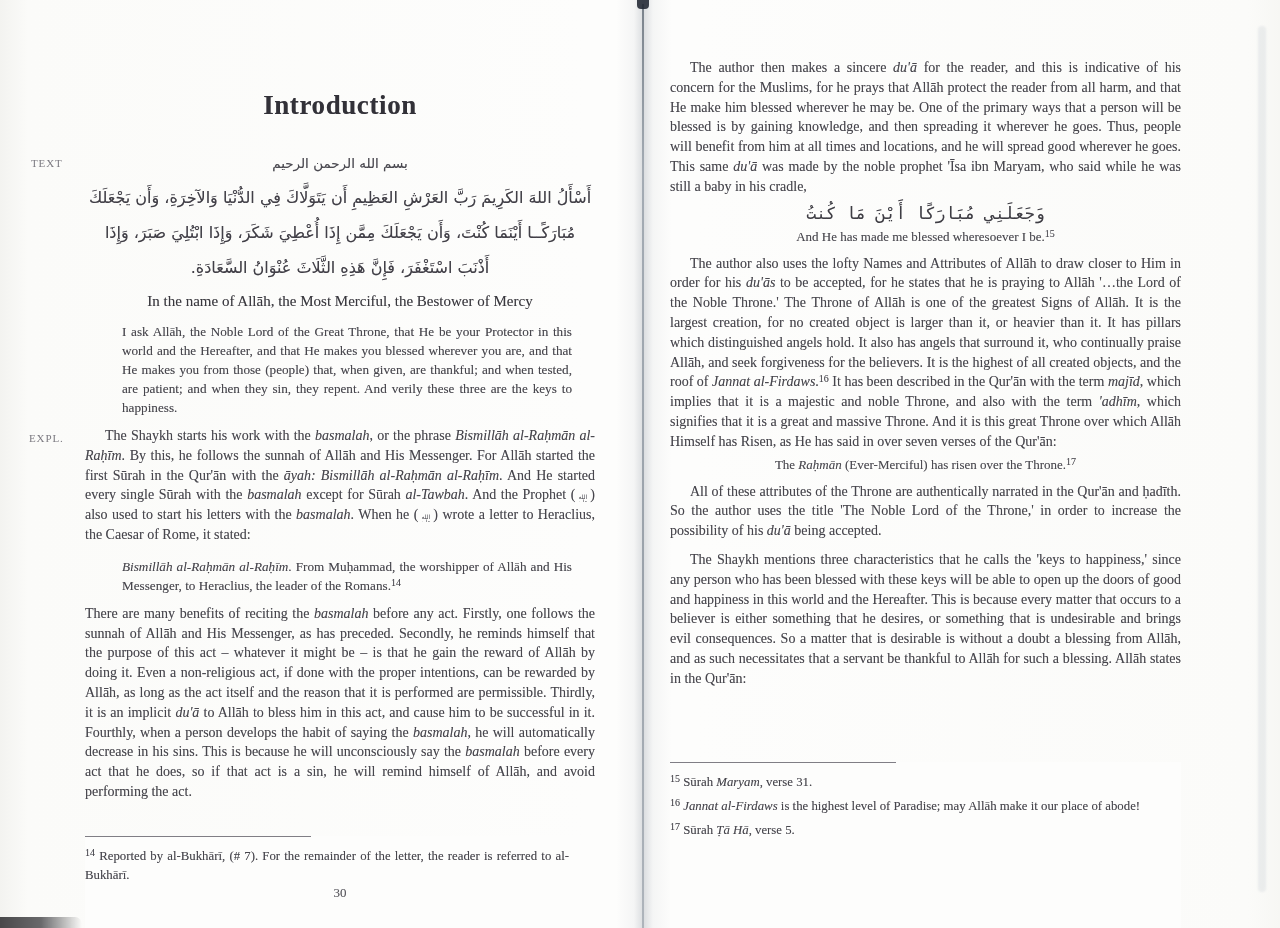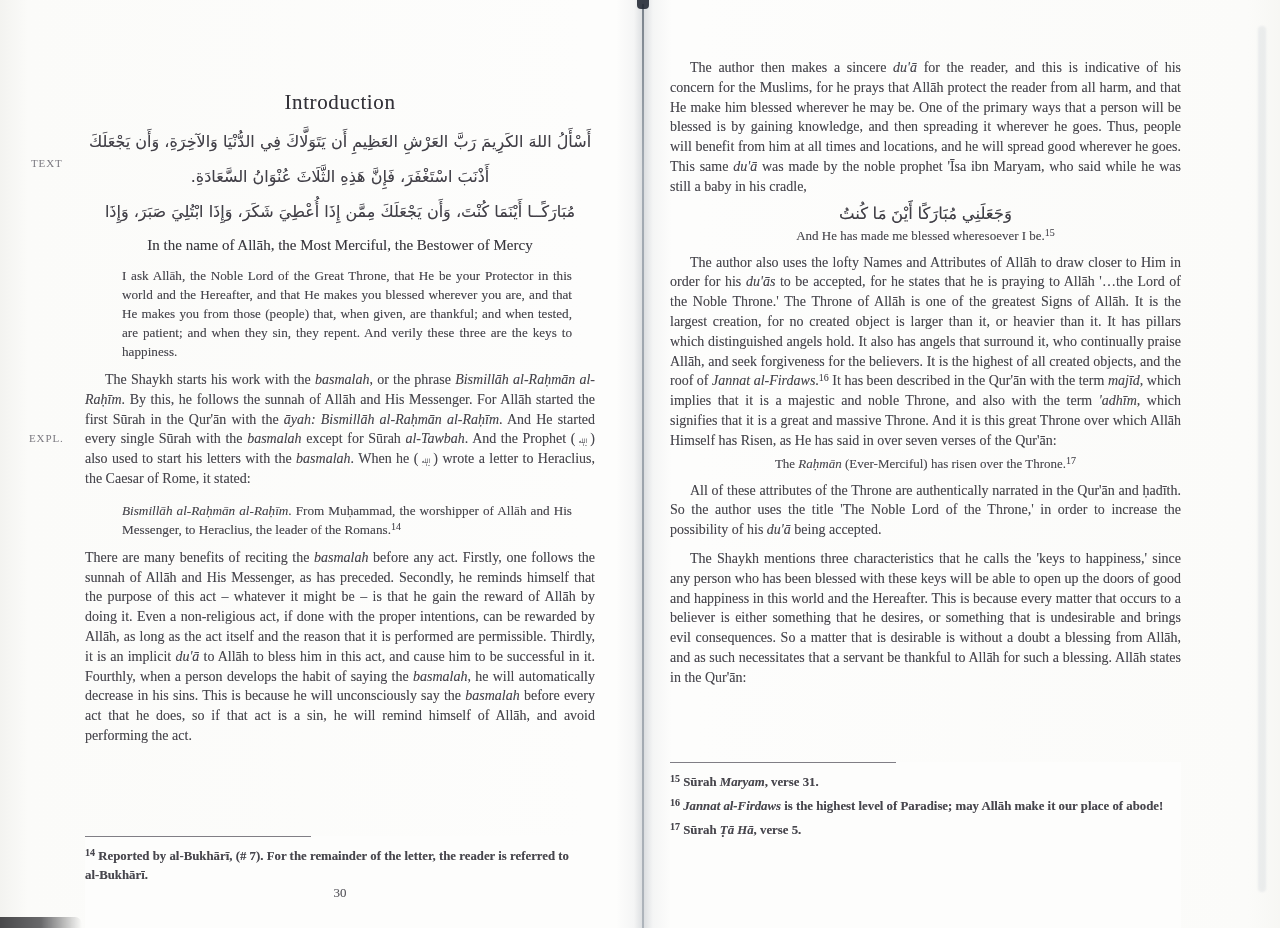--- a/index.html
+++ b/index.html
@@ -25,47 +25,47 @@
   .edge-right { position:absolute; left:1258px; top:26px; width:8px; height:866px; background:rgba(168,178,190,.18); border-radius:5px; filter:blur(1.2px); }
 
   .page { position:absolute; top:0; height:928px; text-shadow:0 0 .6px rgba(88,86,94,.42); }
   .page-left  { left:85px;  width:510px; }
   .page-right { left:670px; width:511px; }
 
   .margin-label { position:absolute; font-size:11px; letter-spacing:.9px; color:#7c7a81; text-shadow:none; }
   .ml-text { left:-54px; top:157px; }
   .ml-expl { left:-56px; top:432px; }
 
-  .chapter-title { margin-top:90px; text-align:center; font-size:21px; font-weight:400; letter-spacing:.6px; color:#323138; }
+  .chapter-title { margin-top:90px; text-align:center; font-size:27px; font-weight:700; letter-spacing:.6px; color:#323138; }
 
   .basmala { margin-top:34px; text-align:center; direction:rtl; font-family:"DejaVu Sans",sans-serif; font-size:13.5px; color:#4b4a51; }
   .arabic-block { margin-top:9px; direction:rtl; font-family:"DejaVu Sans",sans-serif; font-size:16px; color:#413f47; }
   .arabic-line { text-align:center; line-height:35px; }
 
   .trans-heading { margin-top:8px; text-align:center; font-weight:400; font-size:15px; color:#39383e; }
 
   .quote { margin:12px 23px 0 37px; font-size:13.2px; line-height:19px; text-align:justify; }
   .para  { margin-top:9px; font-size:14px; line-height:19.8px; text-align:justify; }
   .indent { text-indent:20px; }
 
   sup { font-size:10px; line-height:0; vertical-align:4.5px; }
   i   { font-style:italic; }
 
-  .verse { direction:rtl; text-align:center; font-family:Liberation Sans, sans-serif; color:#3e3d44; }
+  .verse { direction:rtl; text-align:center; font-family:Liberation Mono, monospace; color:#3e3d44; }
   .verse-1 { margin-top:7px; font-size:16.5px; }
   .verse-2 { margin-top:6px; font-size:17px; }
   .caption { margin-top:5px; text-align:center; font-size:13px; color:#4b4a51; }
 
   .ayah-mark { display:inline-block; width:16px; height:16px; border:1px solid #5b5a61; border-radius:50%;
     font-size:9px; line-height:14px; text-align:center; vertical-align:1px; margin-right:2px; }
 
   .honorific { display:inline-block; font-family:"DejaVu Sans",sans-serif; font-size:6px; line-height:5.5px;
     width:15px; height:14px; overflow:hidden; text-align:center; vertical-align:-3px; direction:rtl; text-shadow:none; }
 
-  .footnote-area { position:absolute; left:0; right:0; background:#fdfdfc;font-weight:bold; }
+  .footnote-area { position:absolute; left:0; right:0; background:#fdfdfc; }
   .fa-left  { top:836px; height:92px; }
   .fa-right { top:762px; height:166px; }
   .fn-rule { width:226px; height:1px; background:#807e85; margin-bottom:10px; }
   .fn { font-size:12.8px; line-height:18.5px; text-align:justify; }
   .fa-left .fn { margin-right:26px; }
   .fa-right .fn { margin-bottom:5.5px; }
 
   .page-number { position:absolute; left:0; right:0; text-align:center; font-size:13px; color:#5b5a60; }
   .pn-left  { top:885px; }
   .pn-right { top:897px; }
@@ -81,25 +81,26 @@
   <div class="corner-shadow-bl"></div>
   <div class="edge-right"></div>
 
   <div class="page page-left">
 
     <div class="margin-label ml-text">TEXT</div>
     <div class="margin-label ml-expl">EXPL.</div>
 
     <h1 class="chapter-title">Introduction</h1>
 
+    <div class="basmala">بسم الله الرحمن الرحيم</div>
 
     <div class="arabic-block">
       <div class="arabic-line">أَسْأَلُ اللهَ الكَرِيمَ رَبَّ العَرْشِ العَظِيمِ أَن يَتَوَلَّاكَ فِي الدُّنْيَا وَالآخِرَةِ، وَأَن يَجْعَلَكَ</div>
+      <div class="arabic-line">مُبَارَكًــا أَيْنَمَا كُنْتَ، وَأَن يَجْعَلَكَ مِمَّن إِذَا أُعْطِيَ شَكَرَ، وَإِذَا ابْتُلِيَ صَبَرَ، وَإِذَا</div>
       <div class="arabic-line">أَذْنَبَ اسْتَغْفَرَ، فَإِنَّ هَذِهِ الثَّلَاثَ عُنْوَانُ السَّعَادَةِ.</div>
-      <div class="arabic-line">مُبَارَكًــا أَيْنَمَا كُنْتَ، وَأَن يَجْعَلَكَ مِمَّن إِذَا أُعْطِيَ شَكَرَ، وَإِذَا ابْتُلِيَ صَبَرَ، وَإِذَا</div>
     </div>
 
     <div class="trans-heading">In the name of Allāh, the Most Merciful, the Bestower of Mercy</div>
 
     <div class="quote">I ask Allāh, the Noble Lord of the Great Throne, that He be your Protector in this world and the Hereafter, and that He makes you blessed wherever you are, and that He makes you from those (people) that, when given, are thankful; and when tested, are patient; and when they sin, they repent. And verily these three are the keys to happiness.</div>
 
     <p class="para indent"><span>The Shaykh starts his work with the </span><i>basmalah</i><span>, or the phrase </span><i>Bismillāh al-Raḥmān al-Raḥīm</i><span>. By this, he follows the sunnah of Allāh and His Messenger. For Allāh started the first Sūrah in the Qur'ān with the </span><i>āyah: Bismillāh al-Raḥmān al-Raḥīm</i><span>. And He started every single Sūrah with the </span><i>basmalah</i><span> except for Sūrah </span><i>al-Tawbah</i><span>. And the Prophet (</span><span class="honorific">صلى الله عليه وسلم</span><span>) also used to start his letters with the </span><i>basmalah</i><span>. When he (</span><span class="honorific">صلى الله عليه وسلم</span><span>) wrote a letter to Heraclius, the Caesar of Rome, it stated:</span></p>
 
     <div class="quote"><i>Bismillāh al-Raḥmān al-Raḥīm</i><span>. From Muḥammad, the worshipper of Allāh and His Messenger, to Heraclius, the leader of the Romans.</span><sup>14</sup></div>
 

